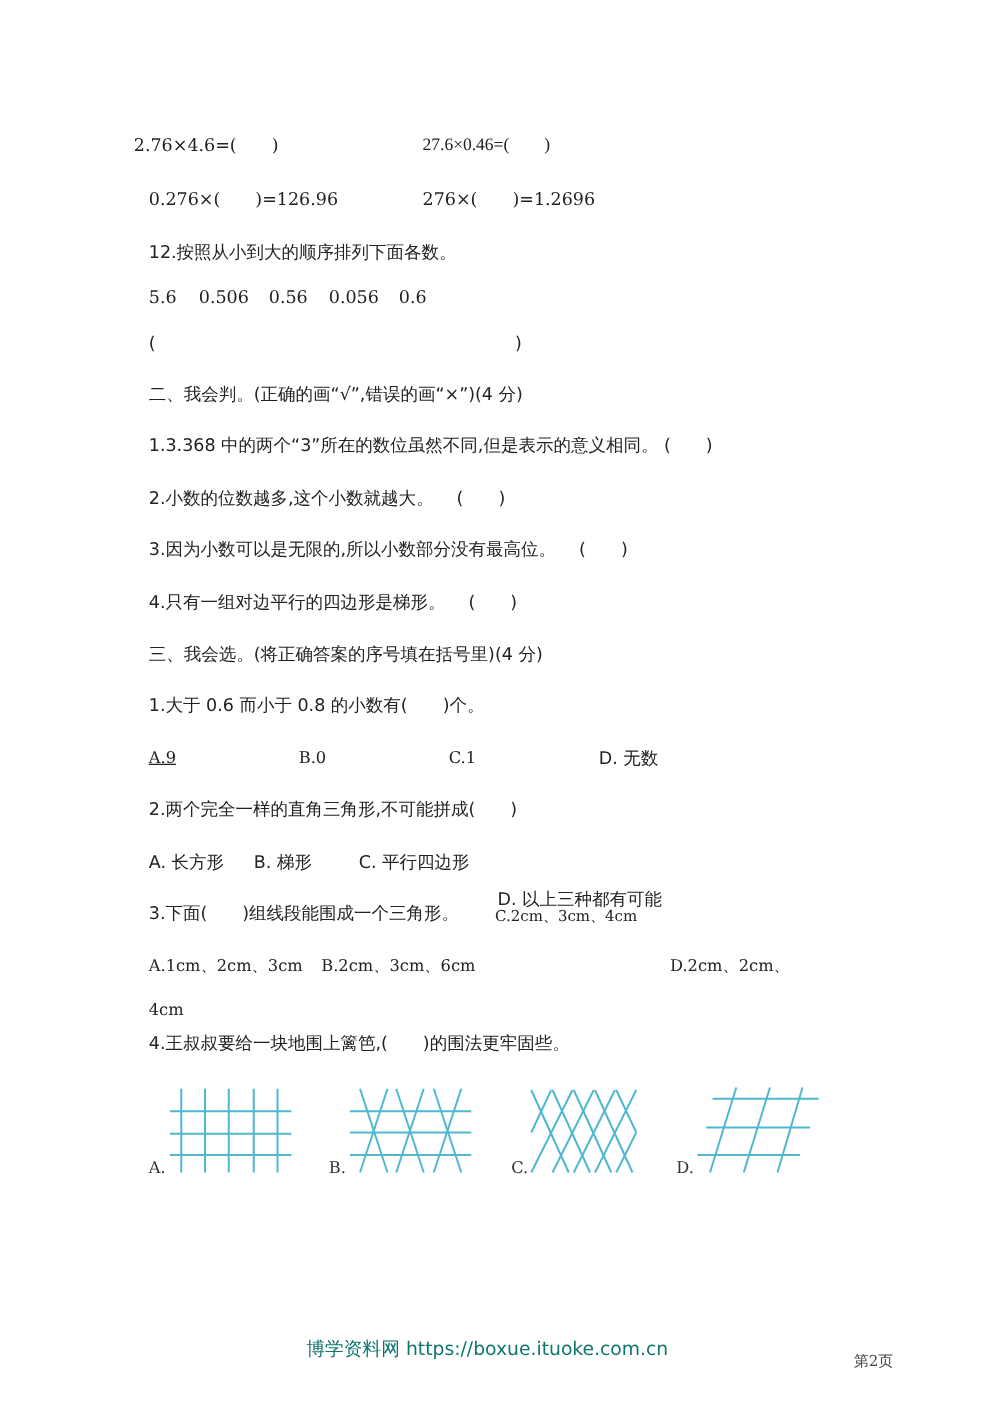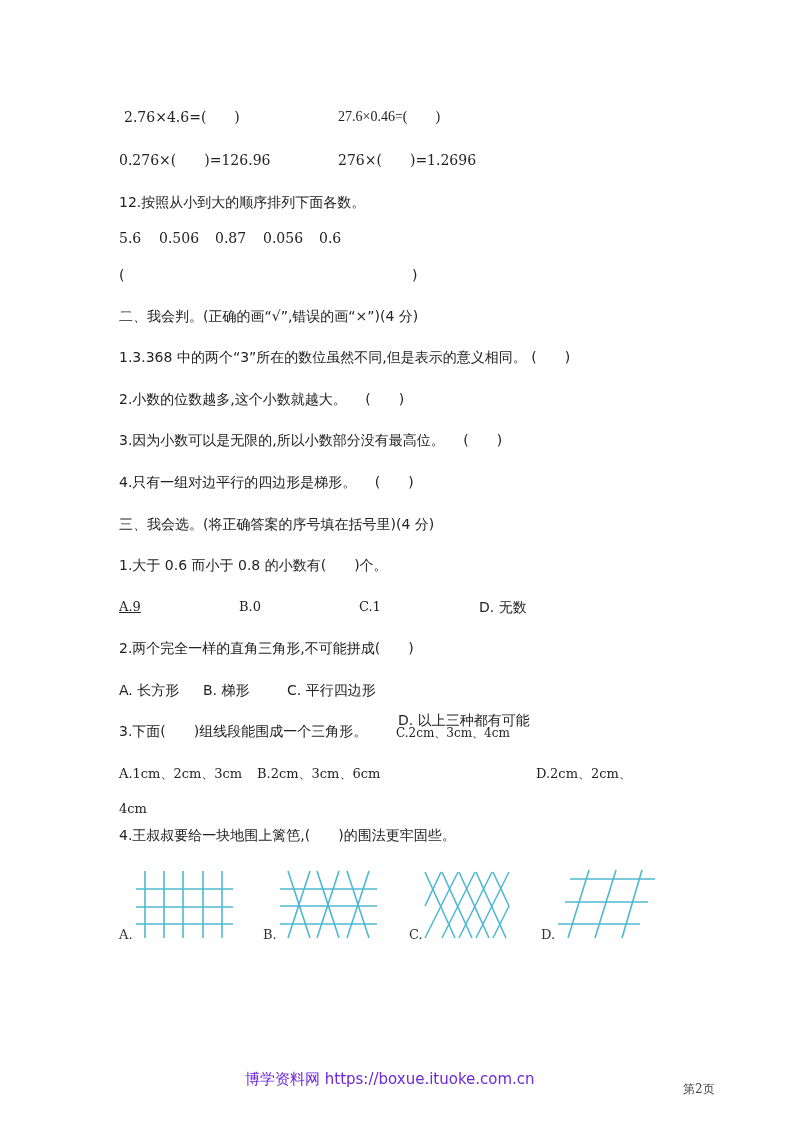--- a/index.html
+++ b/index.html
@@ -4,36 +4,36 @@
 <style>
   html, body { margin: 0; padding: 0; background: #ffffff; }
   body { width: 793px; height: 1122px; position: relative; overflow: hidden;
          font-family: "DejaVu Sans", "Liberation Sans", sans-serif; color: #222; }
   .line { position: absolute; left: 119px; font-size: 14px; white-space: nowrap; line-height: 18px; }
   .mono { font-family: "DejaVu Serif", "Liberation Serif", serif; }
   .abs { position: absolute; white-space: nowrap; font-size: 14px; line-height: 18px; }
   .figlabel { position: absolute; font-family: "DejaVu Serif", "Liberation Serif", serif; font-size: 13px; color: #333; }
   svg.fig { position: absolute; overflow: visible; }
   svg.fig line { stroke: #4fb8cf; stroke-width: 1.6; }
-  .footer { position: absolute; left: 245px; top: 1070px; font-size: 15px; color: #6d28d9; }
+  .footer { position: absolute; left: 245px; top: 1070px; font-size: 15px; color: #0f766e; }
   .pageno { position: absolute; left: 683px; top: 1081px; font-size: 12px; color: #444;
             font-family: "DejaVu Serif", "Liberation Serif", serif; }
 </style>
 </head>
 <body>
 
-<div class="abs mono" style="left:124px; top:108px;">2.76×4.6=(　　)</div>
+<div class="abs mono" style="left:107px; top:108px;">2.76×4.6=(　　)</div>
 <div class="abs mono" style="left:338px; top:108px;font-family:Liberation Serif, serif;">27.6×0.46=(　　)</div>
 <div class="abs mono" style="left:119px; top:151px;">0.276×(　　)=126.96</div>
 <div class="abs mono" style="left:338px; top:151px;">276×(　　)=1.2696</div>
 
 <div class="line" style="top:193px;">12.按照从小到大的顺序排列下面各数。</div>
 <div class="abs mono" style="left:119px; top:229px;">5.6</div>
 <div class="abs mono" style="left:159px; top:229px;">0.506</div>
-<div class="abs mono" style="left:215px; top:229px;">0.87</div>
+<div class="abs mono" style="left:215px; top:229px;">0.56</div>
 <div class="abs mono" style="left:263px; top:229px;">0.056</div>
 <div class="abs mono" style="left:319px; top:229px;">0.6</div>
 <div class="abs" style="left:119px; top:266px;">(</div>
 <div class="abs" style="left:130px; top:266px; width:280px; height:18px;"></div>
 <div class="abs" style="left:412px; top:266px;">)</div>
 
 <div class="line" style="top:307px;">二、我会判。(正确的画“√”,错误的画“×”)(4 分)</div>
 <div class="line" style="top:348px;">1.3.368 中的两个“3”所在的数位虽然不同,但是表示的意义相同。 (　　)</div>
 <div class="line" style="top:390px;">2.小数的位数越多,这个小数就越大。　 (　　)</div>
 <div class="line" style="top:431px;">3.因为小数可以是无限的,所以小数部分没有最高位。　 (　　)</div>

